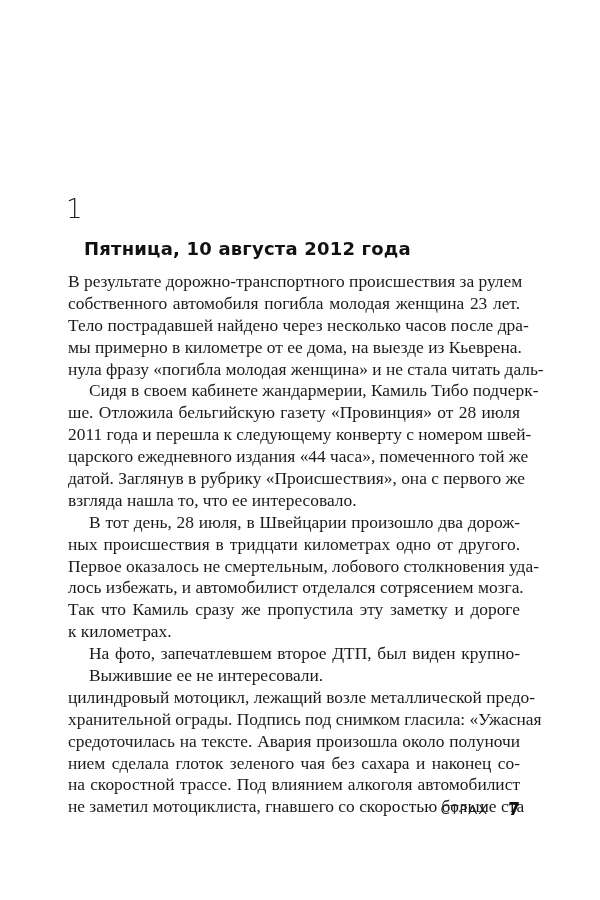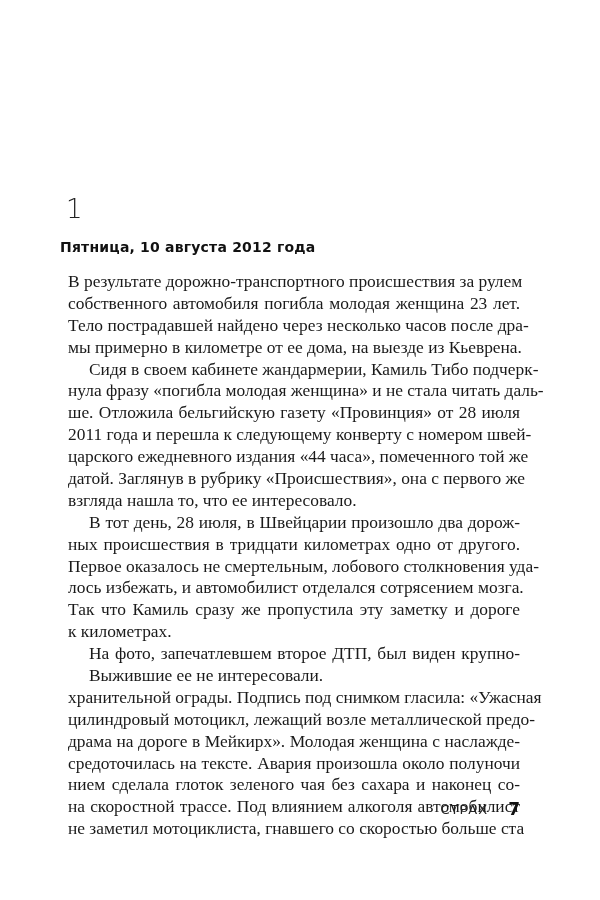--- a/index.html
+++ b/index.html
@@ -3,22 +3,22 @@
 <meta charset="utf-8">
 <style>
   html, body { margin:0; padding:0; background:#ffffff; }
   body { width:600px; height:900px; position:relative; overflow:hidden; color:#1a1a1a; }
   .chapter-num {
     position:absolute; left:66px; top:196px;
     font-family:"DejaVu Sans", sans-serif; font-size:26px; font-weight:300; color:#222;
     line-height:1;
   }
   .date-heading {
-    position:absolute; left:60px; top:240px;
-    font-family:"DejaVu Sans", sans-serif; font-size:14px; font-weight:bold; color:#111;
+    position:absolute; left:84px; top:240px;
+    font-family:"DejaVu Sans", sans-serif; font-size:18px; font-weight:bold; color:#111;
     letter-spacing:0.2px; line-height:1;
   }
   .body-text {
     position:absolute; left:68px; top:271px; width:452px;
     font-family:"Liberation Serif", serif; font-size:17.4px; line-height:21.9px; color:#1a1a1a;
   }
   .line { display:block; text-align:justify; text-align-last:justify; white-space:nowrap; height:21.9px; }
   .line.last { text-align-last:left; }
   .line.indent { padding-left:21px; }
   .footer {
@@ -38,41 +38,40 @@
 <div class="chapter-num">1</div>
 <div class="date-heading">Пятница, 10 августа 2012 года</div>
 
 <div class="body-text">
 
   <span class="line">В результате дорожно-транспортного происшествия за рулем</span>
   <span class="line">собственного автомобиля погибла молодая женщина 23 лет.</span>
   <span class="line">Тело пострадавшей найдено через несколько часов после дра-</span>
   <span class="line">мы примерно в километре от ее дома, на выезде из Кьеврена.</span>
 
+  <span class="line">нула фразу «погибла молодая женщина» и не стала читать даль-</span>
   <span class="line indent">Сидя в своем кабинете жандармерии, Камиль Тибо подчерк-</span>
-  <span class="line">нула фразу «погибла молодая женщина» и не стала читать даль-</span>
   <span class="line">ше. Отложила бельгийскую газету «Провинция» от 28 июля</span>
   <span class="line">2011 года и перешла к следующему конверту с номером швей-</span>
   <span class="line">царского ежедневного издания «44 часа», помеченного той же</span>
   <span class="line">датой. Заглянув в рубрику «Происшествия», она с первого же</span>
   <span class="line last">взгляда нашла то, что ее интересовало.</span>
 
   <span class="line indent">В тот день, 28 июля, в Швейцарии произошло два дорож-</span>
   <span class="line">ных происшествия в тридцати километрах одно от другого.</span>
   <span class="line">Первое оказалось не смертельным, лобового столкновения уда-</span>
   <span class="line">лось избежать, и автомобилист отделался сотрясением мозга.</span>
   <span class="line">Так что Камиль сразу же пропустила эту заметку и дороге</span>
   <span class="line last">к километрах.</span>
 
   <span class="line indent">На фото, запечатлевшем второе ДТП, был виден крупно-</span>
 
   <span class="line indent last">Выжившие ее не интересовали.</span>
+  <span class="line">цилиндровый мотоцикл, лежащий возле металлической предо-</span>
   <span class="line">хранительной ограды. Подпись под снимком гласила: «Ужасная</span>
-  <span class="line">цилиндровый мотоцикл, лежащий возле металлической предо-</span>
-  <span class="line">драма на дороге в Мейкирх». Молодая женщина с наслажде-</span>
   <span class="line">средоточилась на тексте. Авария произошла около полуночи</span>
   <span class="line">нием сделала глоток зеленого чая без сахара и наконец со-</span>
   <span class="line">на скоростной трассе. Под влиянием алкоголя автомобилист</span>
   <span class="line">не заметил мотоциклиста, гнавшего со скоростью больше ста</span>
 </div>
 
 <div class="footer">
   <span class="running-title">СТРАХ</span>
   <span class="page-number">7</span>
 </div>

